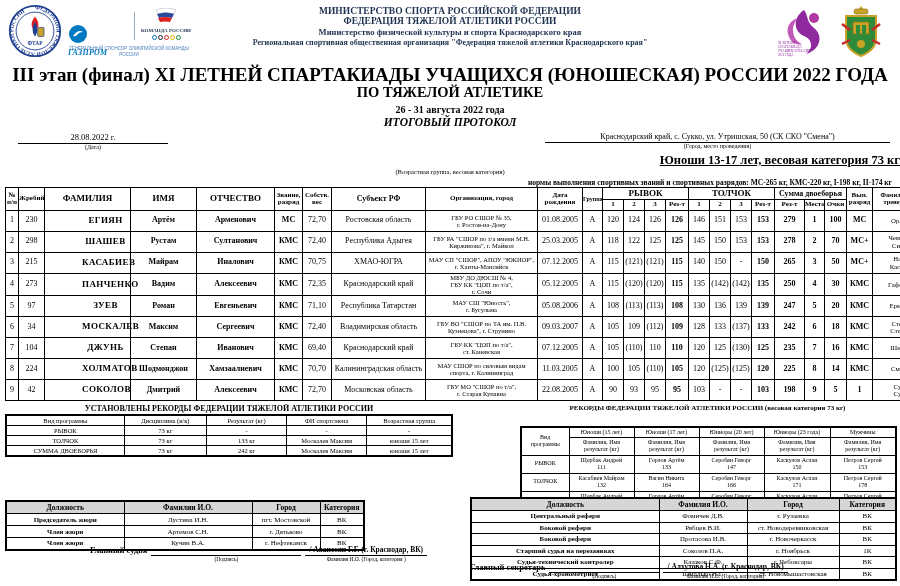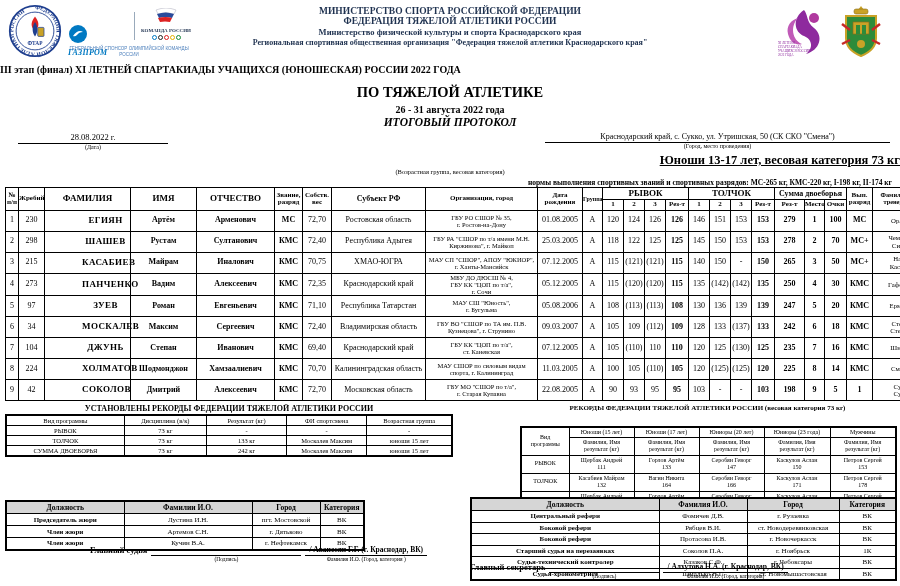--- a/index.html
+++ b/index.html
@@ -19,21 +19,21 @@
   .gazprom .gz-text { color:#0079c2; font-weight:bold; font-size:8px; font-style:italic; letter-spacing:.3px; }
   .logo-divider { position:absolute; left:126px; top:8px; width:1px; height:28px; background:#9ab; }
   .team-russia { position:absolute; left:132px; top:4px; width:52px; text-align:center; }
   .team-russia .tr-text { color:#1f3250; font-weight:bold; font-size:5px; line-height:1.1; }
   .sponsor-line { position:absolute; left:56px; top:42px; width:130px; text-align:center; color:#4a7ebb; font-size:4.5px; line-height:1.3; font-family:"Liberation Sans", sans-serif; }
   .rings { display:flex; justify-content:center; gap:1px; margin-top:1px; }
   .rings i { width:5px; height:5px; border:1px solid; border-radius:50%; display:block; }
   .logos-right { position:absolute; right:6px; top:3px; width:120px; height:60px; display:flex; gap:4px; align-items:center; }
 
   
-  .title1 { position:absolute; top:64px; left:0; width:100%; text-align:left; font-weight:bold; font-size:10px; }
+  .title1 { position:absolute; top:64px; left:0; width:100%; text-align:center; font-weight:bold; font-size:19px; }
   .title2 { position:absolute; top:84px; left:0; width:100%; text-align:center; font-weight:bold; font-size:14.5px; }
   .title3 { position:absolute; top:104px; left:0; width:100%; text-align:center; font-weight:bold; font-size:10px; }
   .title4 { position:absolute; top:116px; left:0; width:100%; text-align:center; font-weight:bold; font-style:italic; font-size:11.5px; }
 
   .date-block { position:absolute; left:18px; top:132px; width:150px; text-align:center; }
   .date-block .line { border-bottom:1px solid #000; font-size:8.5px; padding-bottom:1px; }
   .date-block .cap, .loc-block .cap { font-size:6px; }
   .loc-block { position:absolute; right:10px; top:132px; width:345px; text-align:center; }
   .loc-block .line { border-bottom:1px solid #000; font-size:8px; padding-bottom:1px; }
 

